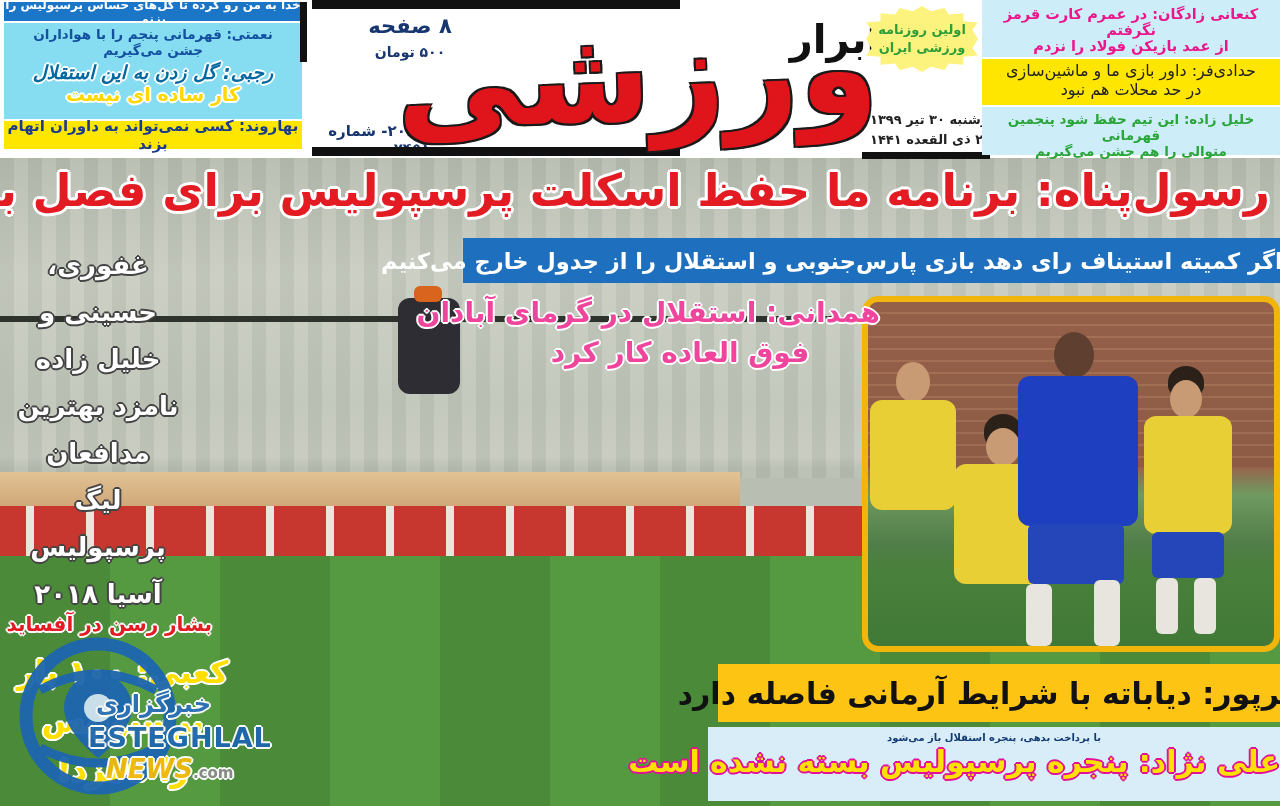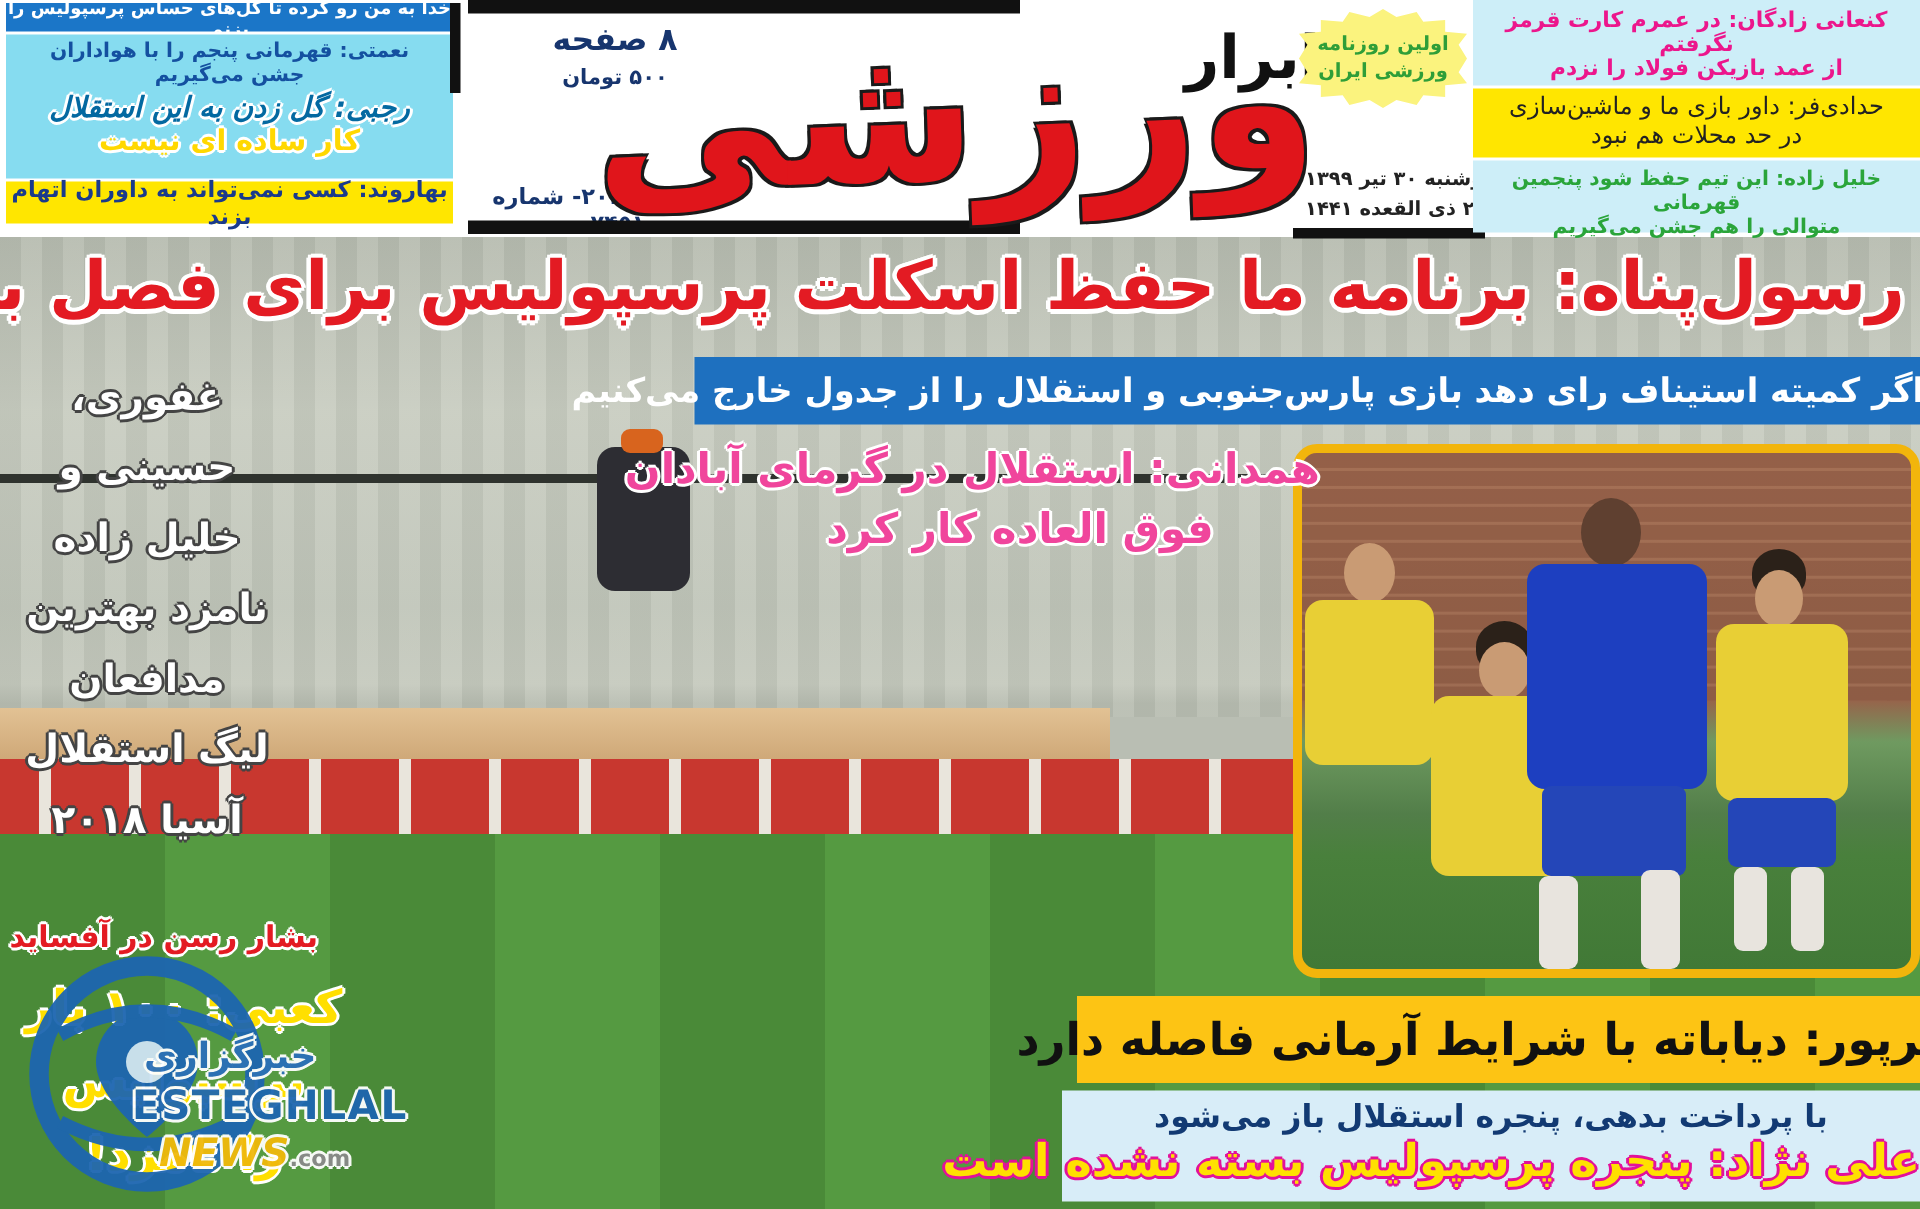--- a/index.html
+++ b/index.html
@@ -74,21 +74,21 @@
   .kaabi { color:#ffdf00; font-size:31px; font-weight:bold; line-height:49px; text-align:center; }
   #banner-yellow {
     left:718px; top:664px; width:562px; height:58px; background:#fdc414;
     color:#111; font-size:30px; font-weight:bold;
     display:flex; align-items:center; justify-content:center; white-space:nowrap;
   }
   #bottom-box {
     left:708px; top:727px; width:572px; height:74px; background:#d8edf8;
     text-align:center;
   }
-  #bottom-box .line1 { color:#123a73; font-size:21px; font-weight:bold; margin-top:5px; }
+  #bottom-box .line1 { color:#123a73; font-size:10px; font-weight:bold; margin-top:5px; }
   #bottom-box .line2 { color:#ffe000; font-size:30px; font-weight:bold; margin-top:1px; white-space:nowrap; }
 
   
   #logo-main {
     left:408px; top:-4px; width:470px; height:170px; color:#e0151b;
     font-size:128px; font-weight:bold; text-align:center; transform:rotate(-2deg);
     text-shadow:2px 2px 0 #1a1a1a,-2px -2px 0 #1a1a1a,2px -2px 0 #1a1a1a,-2px 2px 0 #1a1a1a;
     line-height:160px; letter-spacing:-4px;
   }
   #logo-top { left:770px; top:16px; width:130px; color:#111; font-size:40px; font-weight:bold; text-align:center; }
@@ -242,21 +242,21 @@
   <div id="banner-blue" class="abs rtl">مهدی: اگر کمیته استیناف رای دهد بازی پارس‌جنوبی و استقلال را از جدول خارج می‌کنیم</div>
 
   <div class="abs hamedani ow-white rtl" style="left:480px;top:296px;width:400px;text-align:center;">همدانی: استقلال در گرمای آبادان</div>
   <div class="abs hamedani ow-white rtl" style="left:480px;top:336px;width:400px;text-align:center;">فوق العاده کار کرد</div>
 
   <div class="abs ghafouri ow-dark rtl" style="left:8px;top:242px;width:180px;">
     <div>غفوری، حسینی و</div>
     <div>خلیل زاده</div>
     <div>نامزد بهترین</div>
     <div>مدافعان</div>
-    <div>لیگ استقلال</div>
+    <div>لیگ پرسپولیس</div>
     <div>آسیا ۲۰۱۸</div>
   </div>
 
   <div class="abs offside ow-white rtl" style="left:12px;top:612px;width:200px;text-align:center;">بشار رسن در آفساید بود</div>
 
   <div class="abs kaabi ow-white rtl" style="left:0px;top:648px;width:245px;">
     <div>کعبی: ۱۰۰ بار</div>
     <div>پرسپولیس</div>
     <div>را نامزد!</div>
   </div>

